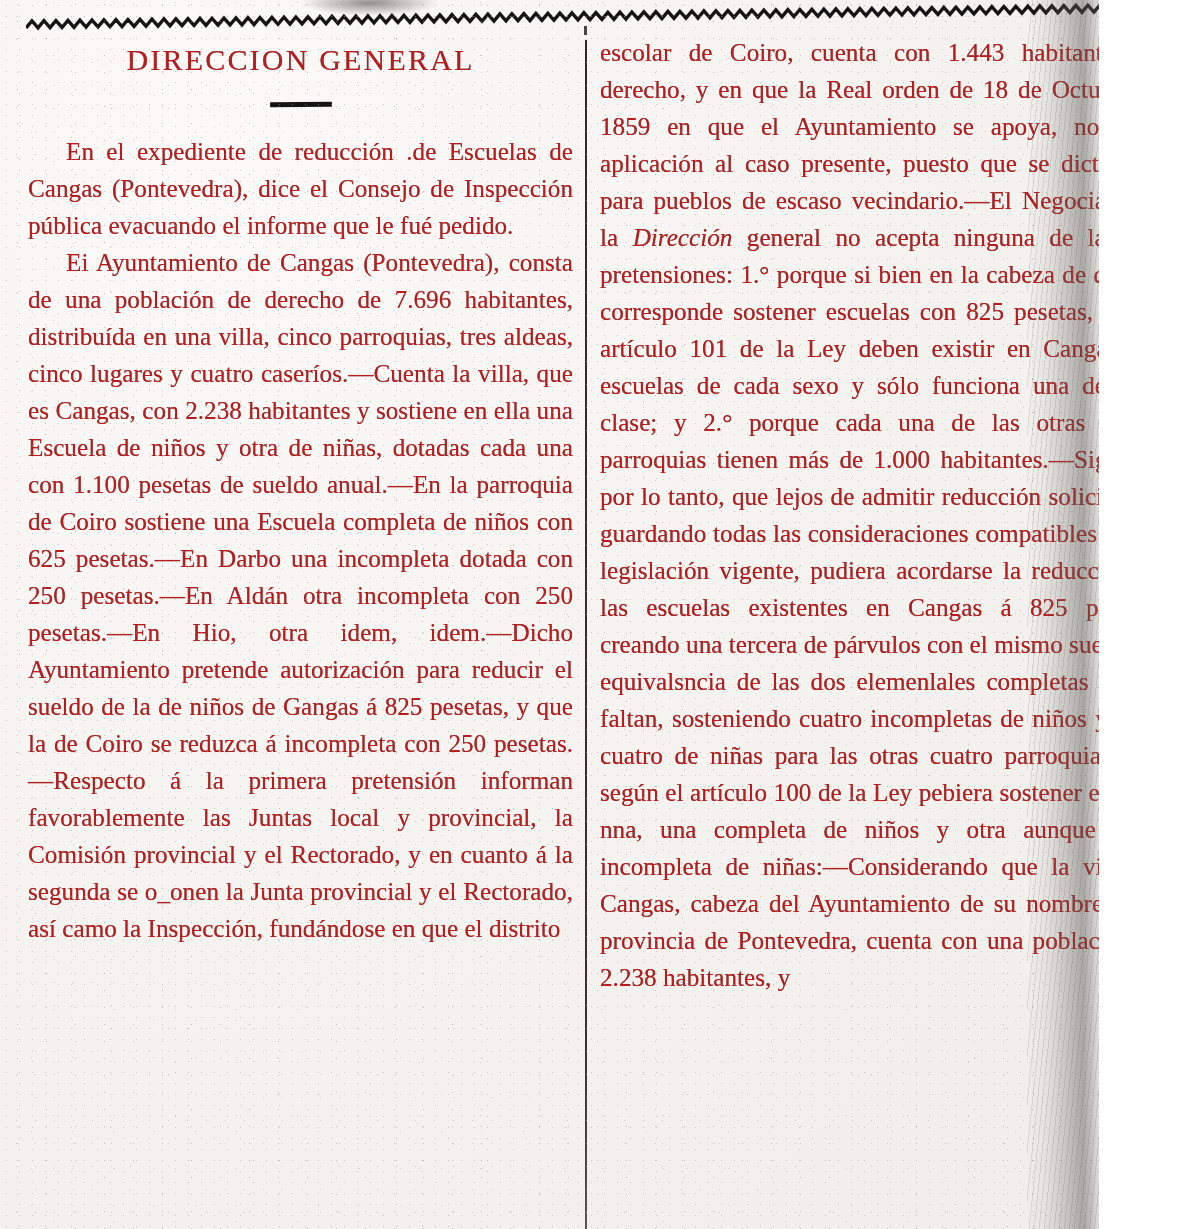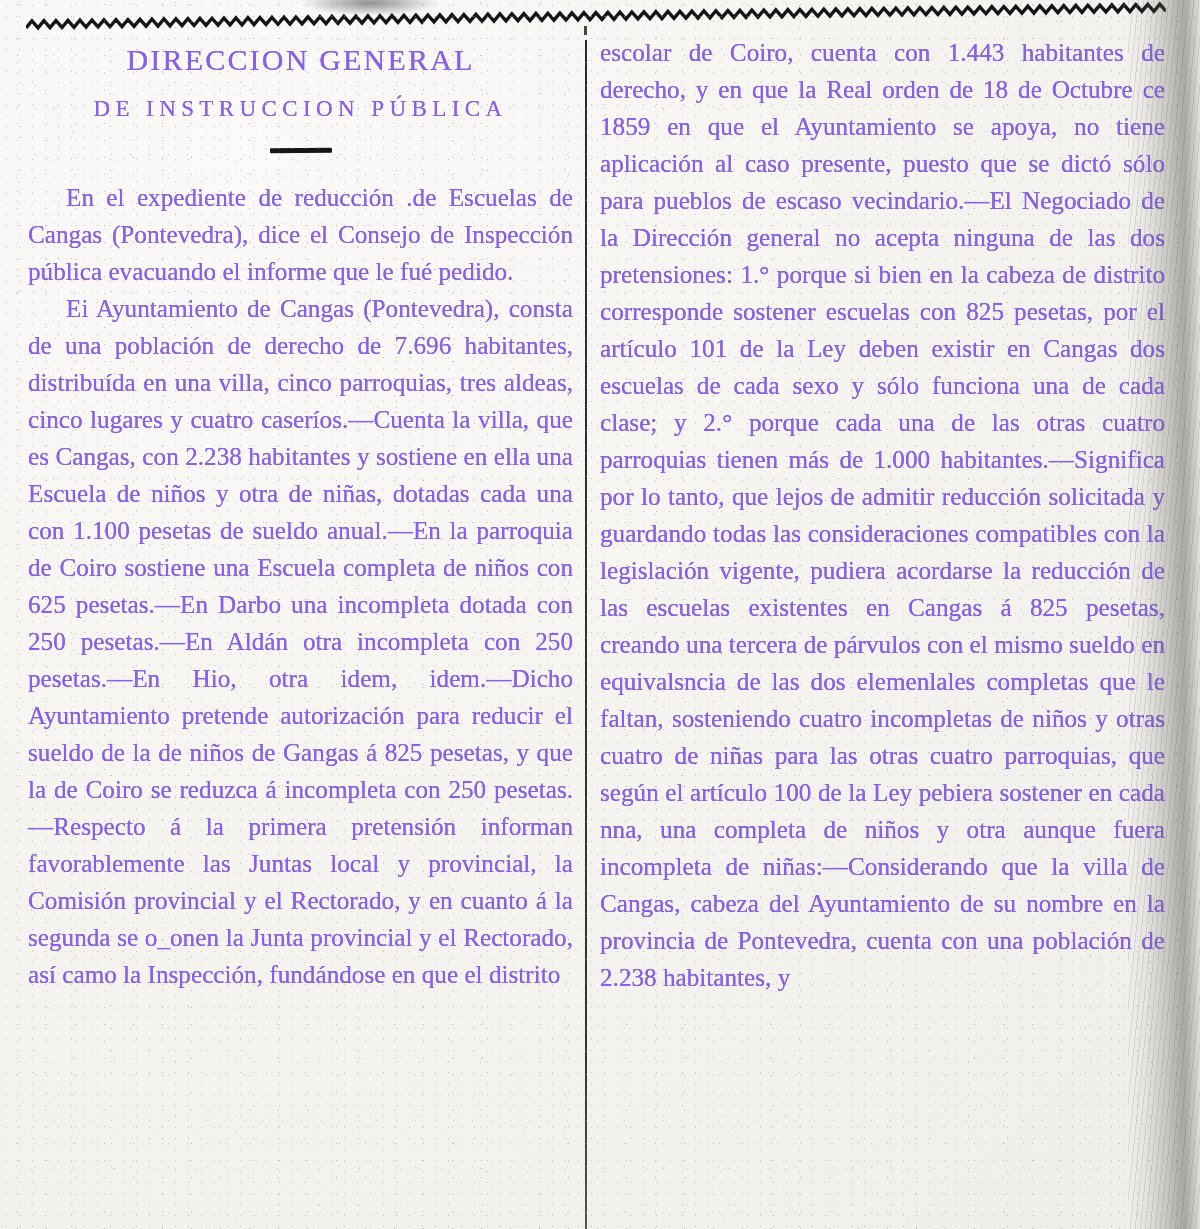--- a/index.html
+++ b/index.html
@@ -4,26 +4,26 @@
 <title>Direccion General de Instruccion Publica</title>
 <style>
   html, body {
     margin: 0;
     padding: 0;
     background: #ffffff;
   }
 
   .page {
     position: relative;
-    width: 1200px;
+    width: 1099px;
     height: 1229px;
     overflow: hidden;
     background: #f6f5f3;
     font-family: "Liberation Serif", "DejaVu Serif", serif;
-    color: #8b5cf6;
+    color: #b91c1c;
     -webkit-font-smoothing: none;
   }
 
   
   .paper-base {
     position: absolute;
     inset: 0;
     background:
       radial-gradient(ellipse at 20% 12%, #fbfaf8 0%, #f4f3f0 55%, #efeeea 100%);
   }
@@ -181,21 +181,21 @@
 
   
   p.body {
     margin: 0;
     text-indent: 38px;
   }
   p.body.cont {
     text-indent: 0;
   }
 
-  .ital { }
+  .ital { font-style: italic; }
 
   
   .col-left  { text-shadow: 0 0 .35px rgba(20,20,20,.55); }
   .col-right { text-shadow: 0 0 .4px rgba(20,20,20,.6); }
 </style>
 </head>
 <body>
 
 <div class="page">
 
@@ -210,21 +210,20 @@
   </div>
 
   <div class="columns">
 
     <div class="col-divider"></div>
 
     <div class="col col-left">
 
       <h1 class="head-main">DIRECCION GENERAL</h1>
 
-      <h2 class="head-sub">DE INSTRUCCION PÚBLICA</h2>
 
       <div class="head-dash"></div>
 
       <p class="body">En el expediente de reducción .de Escuelas de Cangas (Pontevedra), dice el Consejo de Inspección pública evacuando el informe que le fué pedido.</p>
 
       <p class="body">Ei Ayuntamiento de Cangas (Pontevedra), consta de una población de derecho de 7.696 habitantes, distribuída en una villa, cinco parroquias, tres aldeas, cinco lugares y cuatro caseríos.—Cuenta la villa, que es Cangas, con 2.238 habitantes y sostiene en ella una Escuela de niños y otra de niñas, dotadas cada una con 1.100 pesetas de sueldo anual.—En la parroquia de Coiro sostiene una Escuela completa de niños con 625 pesetas.—En Darbo una incompleta dotada con 250 pesetas.—En Aldán otra incompleta con 250 pesetas.—En Hio, otra idem, idem.—Dicho Ayuntamiento pretende autorización para reducir el sueldo de la de niños de Gangas á 825 pesetas, y que la de Coiro se reduzca á incompleta con 250 pesetas.—Respecto á la primera pretensión informan favorablemente las Juntas local y provincial, la Comisión provincial y el Rectorado, y en cuanto á la segunda se o_onen la Junta provincial y el Rectorado, así camo la Inspección, fundándose en que el distrito</p>
     </div>
 
     <div class="col col-right">
       <p class="body cont">escolar de Coiro, cuenta con 1.443 habitantes de derecho, y en que la Real orden de 18 de Octubre ce 1859 en que el Ayuntamiento se apoya, no tiene aplicación al caso presente, puesto que se dictó sólo para pueblos de escaso vecindario.—El Negociado de la <span class="ital">Dirección</span> general no acepta ninguna de las dos pretensiones: 1.° porque si bien en la cabeza de distrito corresponde sostener escuelas con 825 pesetas, por el artículo 101 de la Ley deben existir en Cangas dos escuelas de cada sexo y sólo funciona una de cada clase; y 2.° porque cada una de las otras cuatro parroquias tienen más de 1.000 habitantes.—Significa por lo tanto, que lejos de admitir reducción solicitada y guardando todas las consideraciones compatibles con la legislación vigente, pudiera acordarse la reducción de las escuelas existentes en Cangas á 825 pesetas, creando una tercera de párvulos con el mismo sueldo en equivalsncia de las dos elemenlales completas que le faltan, sosteniendo cuatro incompletas de niños y otras cuatro de niñas para las otras cuatro parroquias, que según el artículo 100 de la Ley pebiera sostener en cada nna, una completa de niños y otra aunque fuera incompleta de niñas:—Considerando que la villa de Cangas, cabeza del Ayuntamiento de su nombre en la provincia de Pontevedra, cuenta con una población de 2.238 habitantes, y</p>

